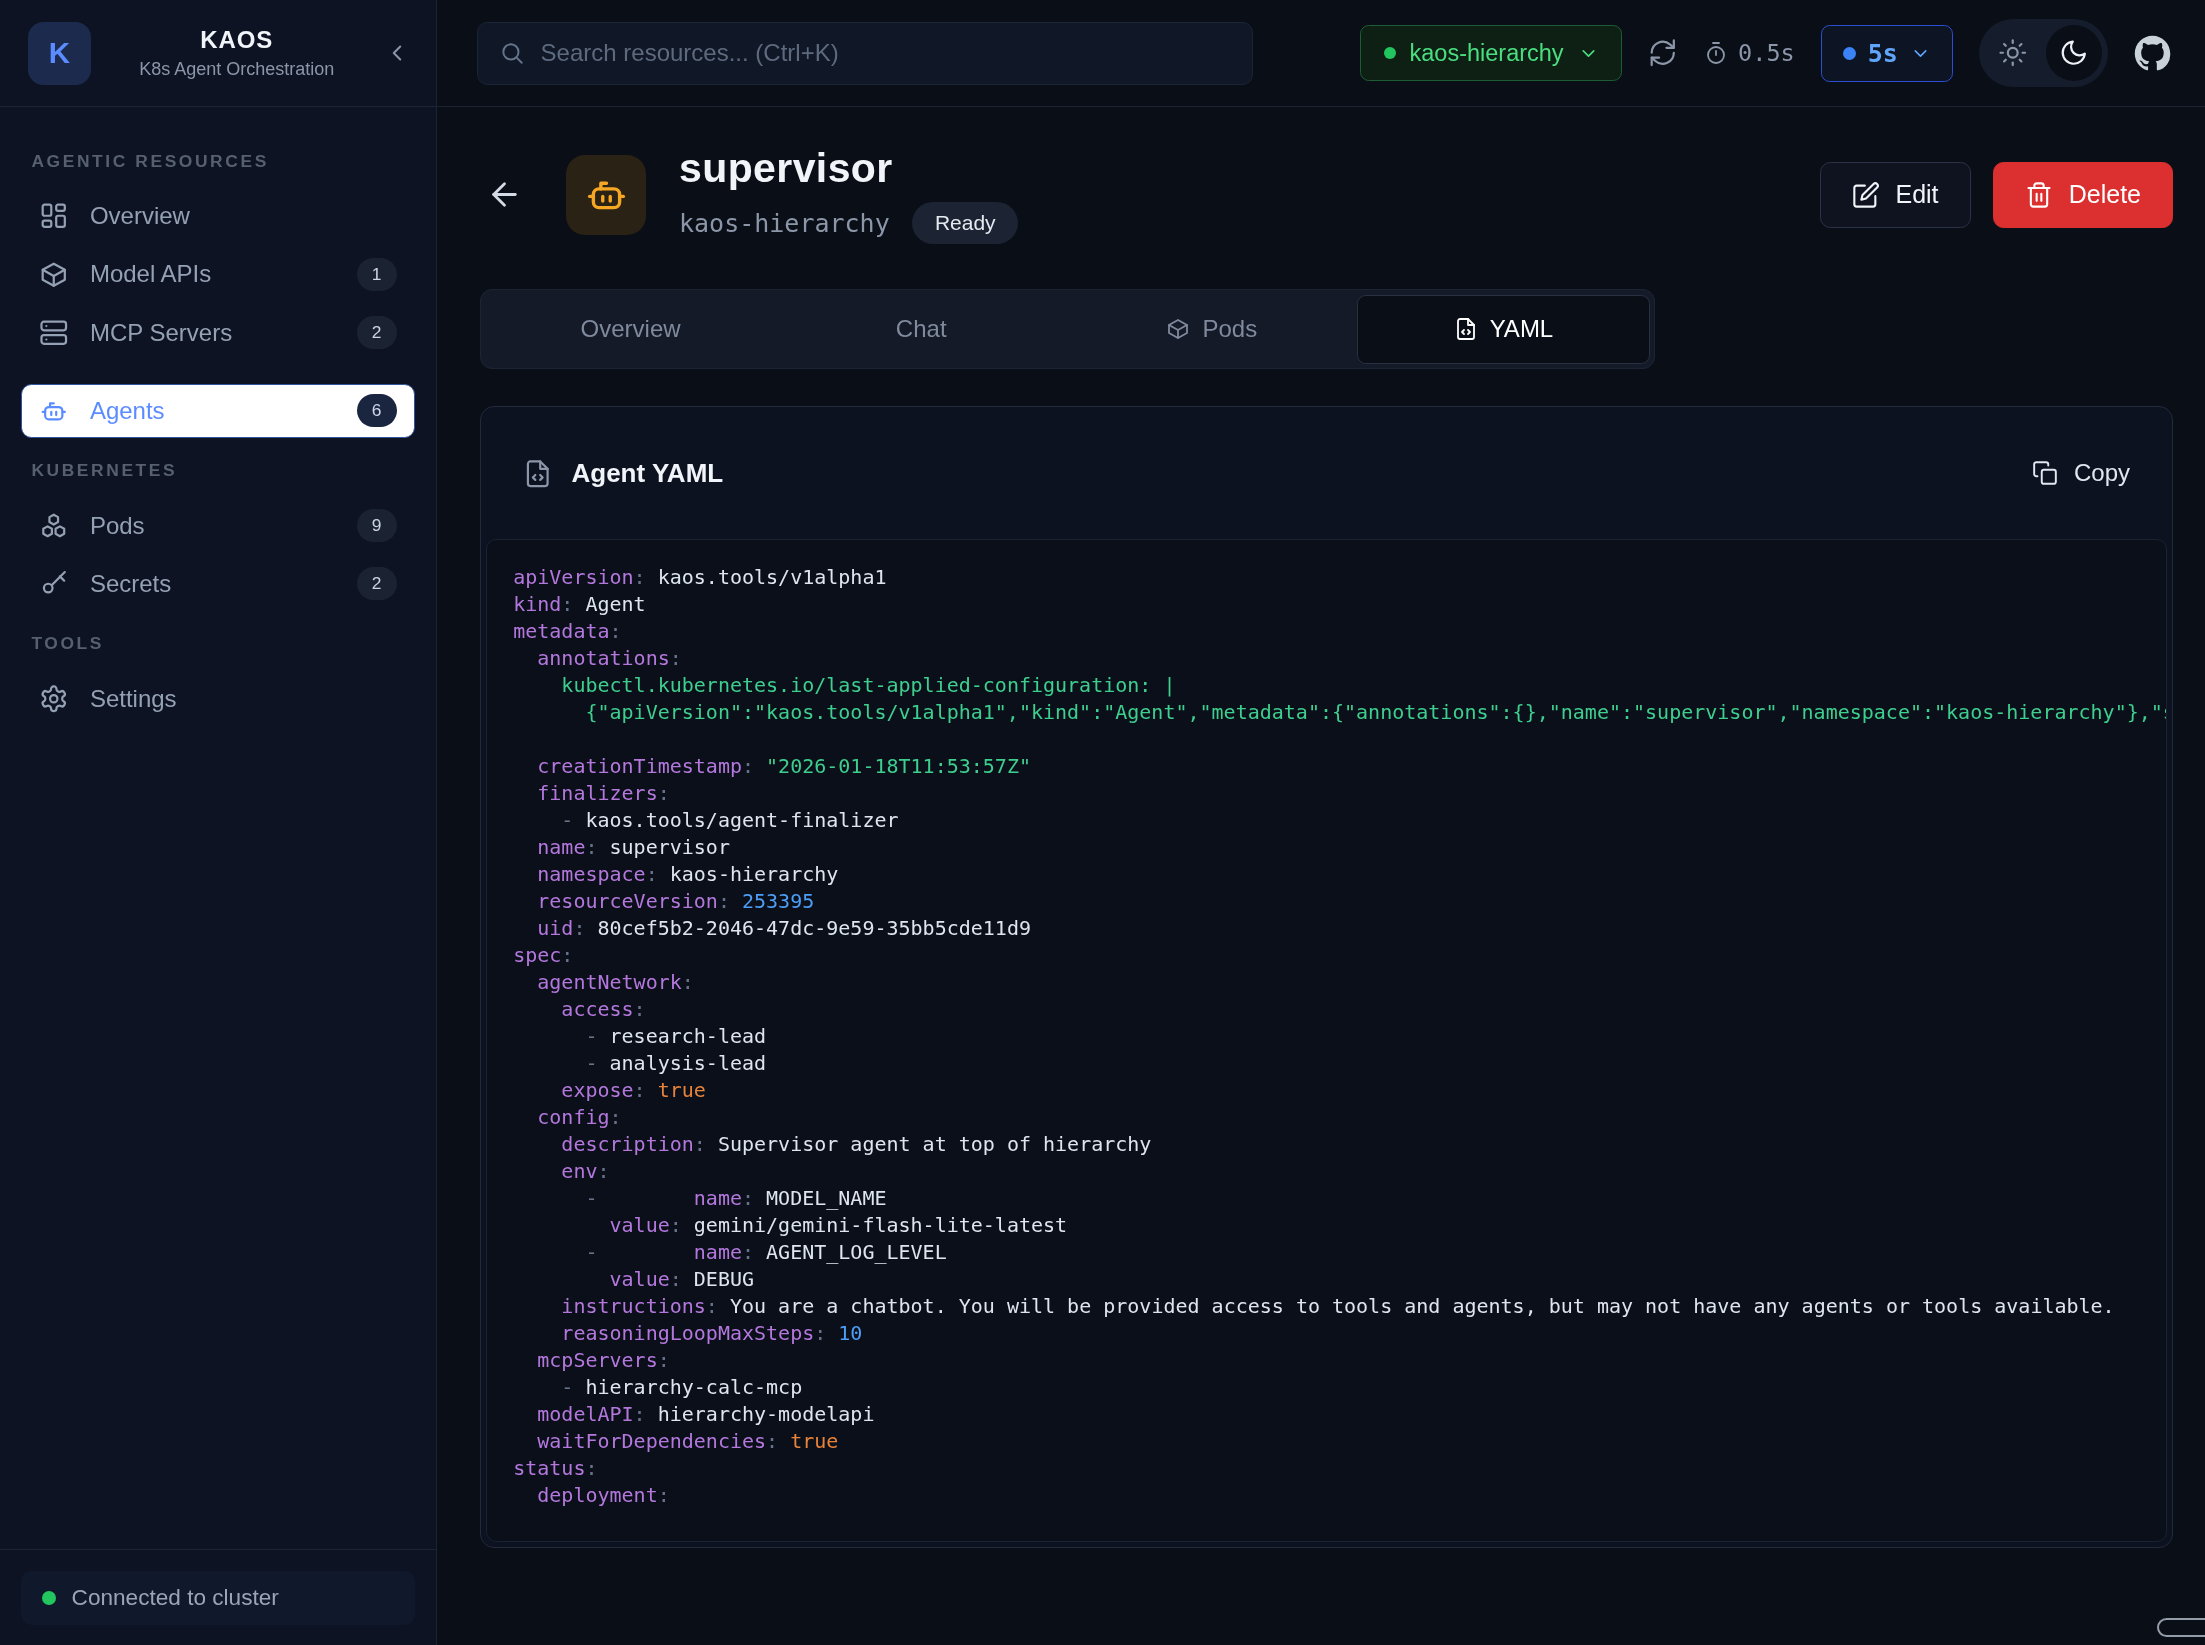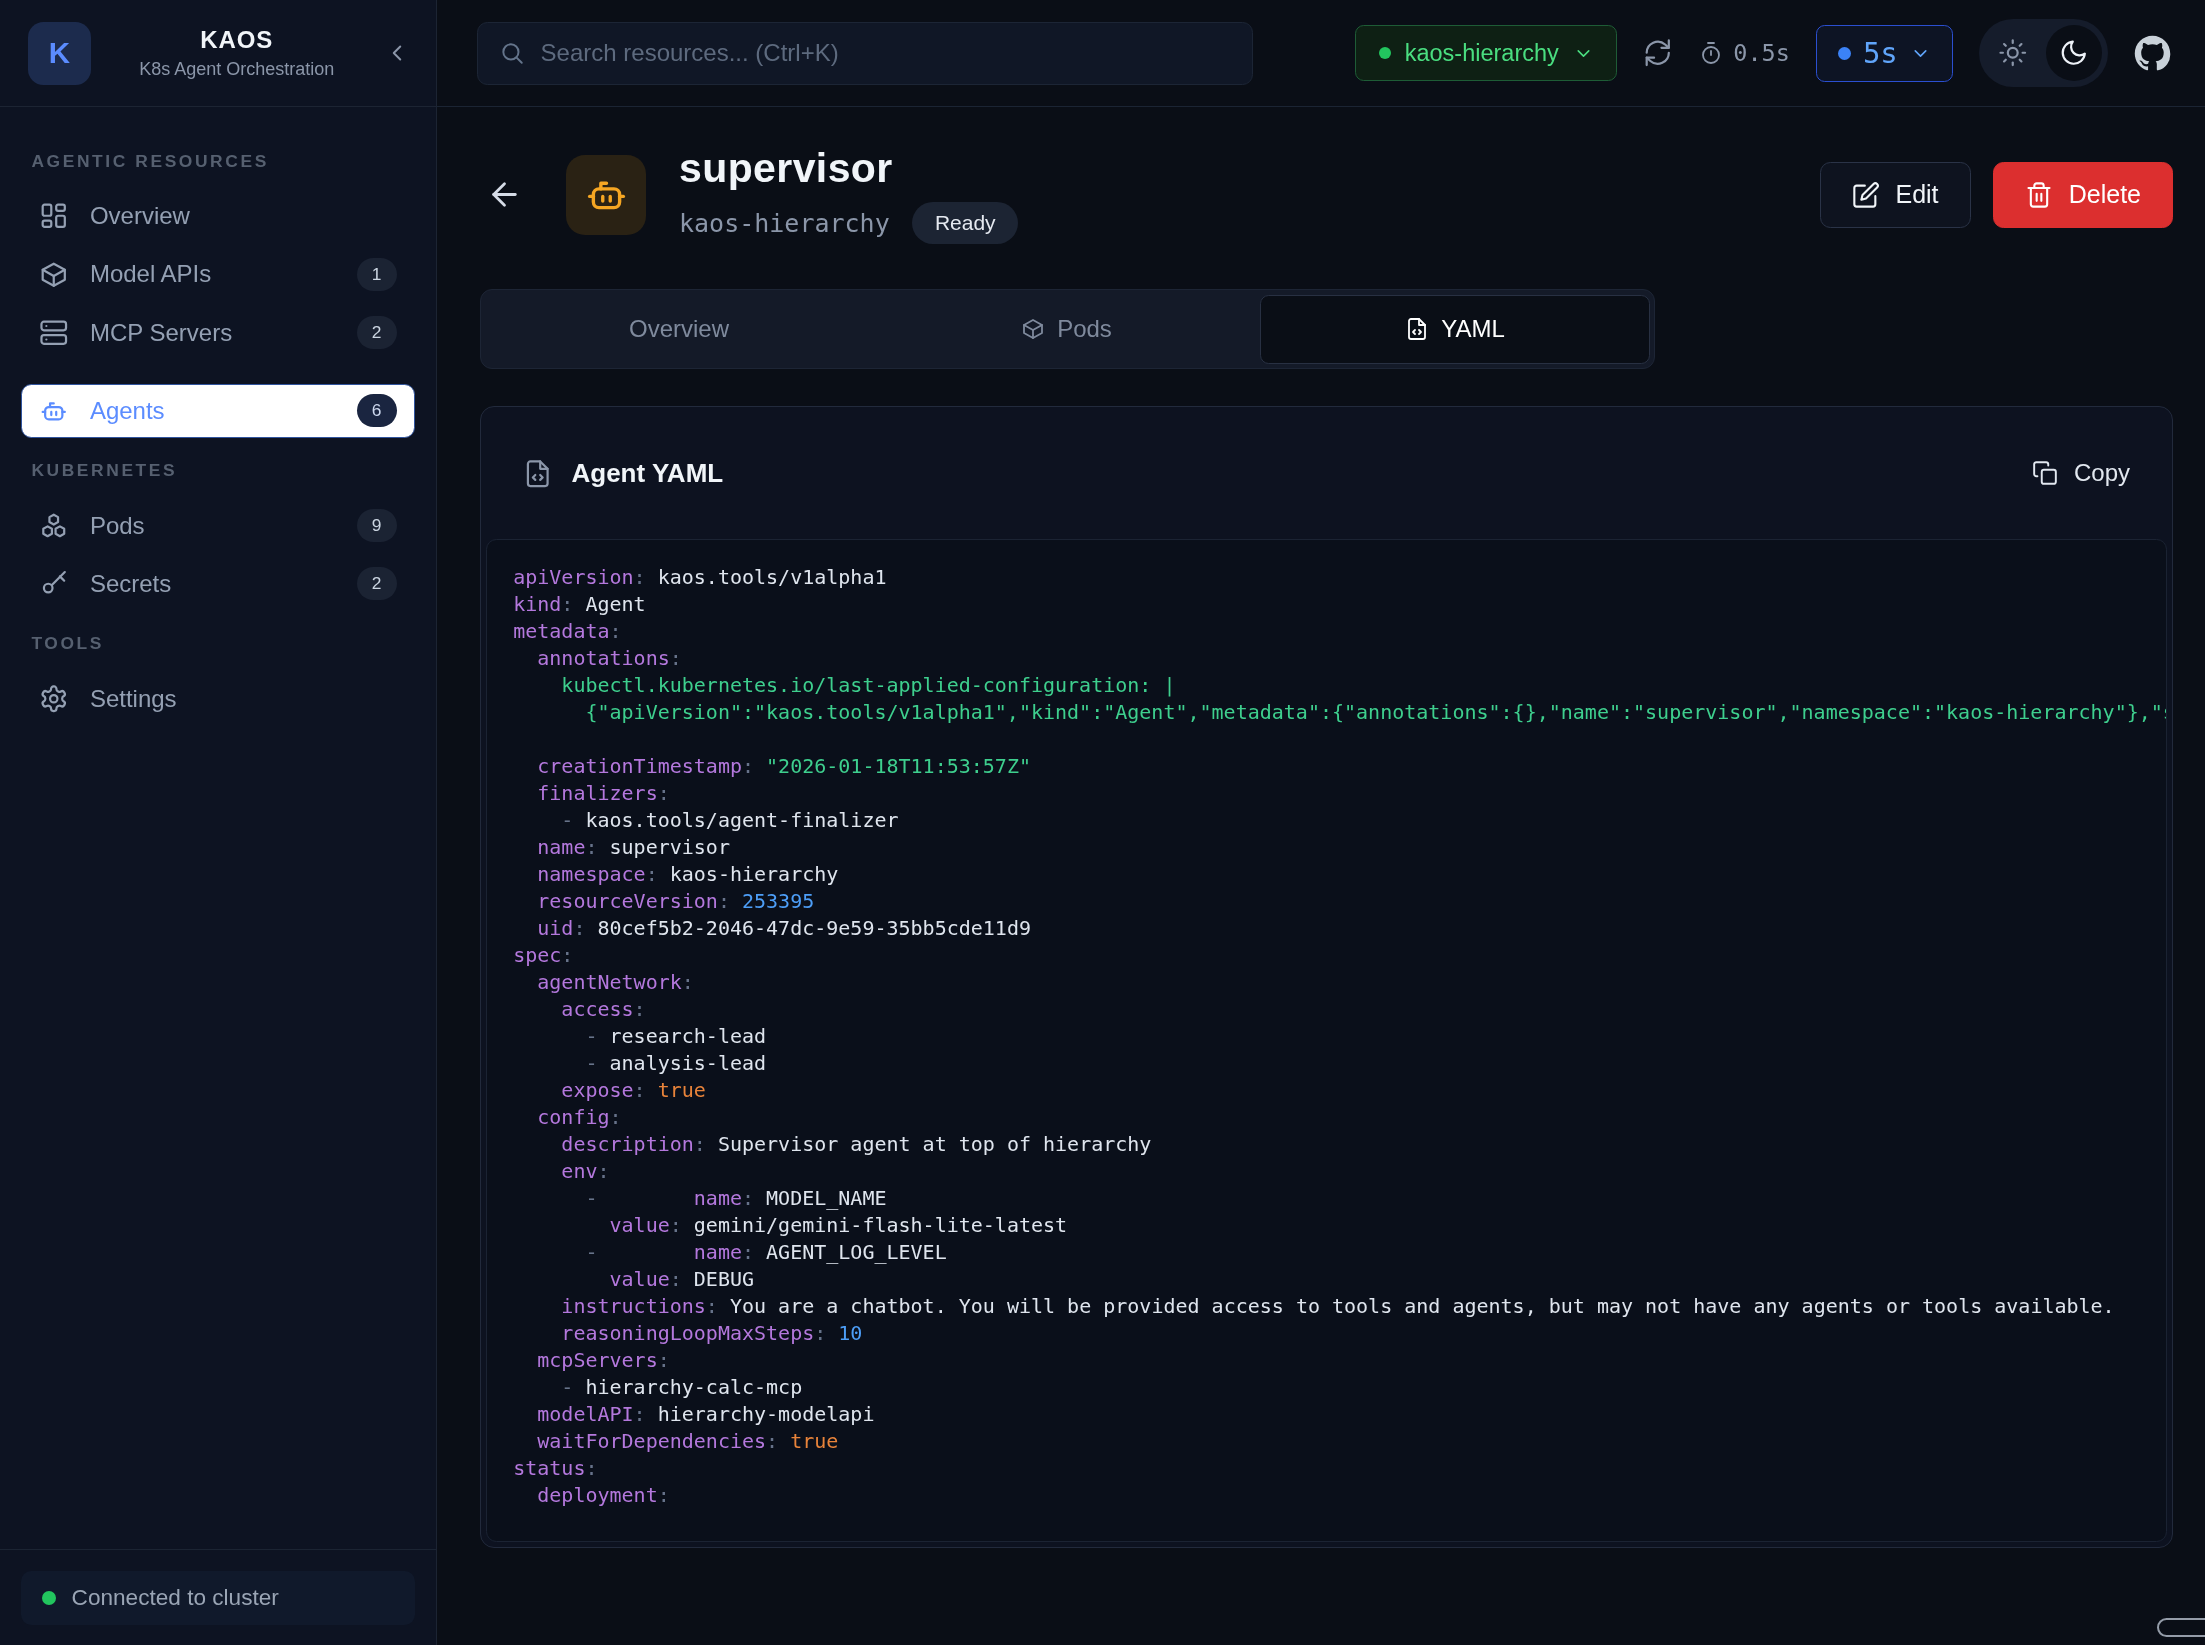--- a/index.html
+++ b/index.html
@@ -40,21 +40,21 @@
   .search input::placeholder { color:#5d6a7e; }
   .topbar-spacer { flex:1; }
   .topbar-right { display:flex; align-items:center; gap:26px; }
   .ns-pill { height:56px; border-radius:8.7px; background:#0e2014; border:0.9px solid #1e5c36; display:flex; align-items:center; gap:14px; padding:0 22.6px; color:#4ade80; font-size:23.5px; cursor:pointer; }
   .dot-green-sm { width:12px; height:12px; background:#22c55e; }
   .ns-pill svg { width:21px; height:21px; }
   .icon-btn { background:none; border:none; color:#8b96a9; display:flex; align-items:center; cursor:pointer; }
   .icon-btn svg { width:29.5px; height:29.5px; }
   .latency { display:flex; align-items:center; gap:10.4px; color:#8b96a9; font-size:23.5px; font-family:"DejaVu Sans Mono", monospace; }
   .latency svg { width:24px; height:24px; }
-  .interval-pill { height:57px; border-radius:8.7px; border:0.9px solid #2b4fd0; background:#0d1424; display:flex; align-items:center; gap:12px; padding:0 21px; color:#60a5fa; font-size:29px; font-family:"DejaVu Sans Mono", monospace; cursor:pointer; }
+  .interval-pill { height:57px; border-radius:8.7px; border:0.9px solid #2b4fd0; background:#0d1424; display:flex; align-items:center; gap:12px; padding:0 21px; color:#60a5fa; font-size:25px; font-family:"DejaVu Sans Mono", monospace; cursor:pointer;font-weight:bold; }
   .dot-blue { width:13px; height:13px; background:#3b82f6; }
   .interval-pill svg { width:21px; height:21px; }
   .theme-toggle { height:68px; border-radius:34px; background:#151c2b; display:flex; align-items:center; padding:6px; gap:5.2px; }
   .theme-btn { width:56px; height:56px; border-radius:50%; display:flex; align-items:center; justify-content:center; background:transparent; border:none; color:#8b96a9; cursor:pointer; }
   .theme-btn svg { width:29.5px; height:29.5px; }
   .theme-btn.active { background:#0a0e16; color:#eef2f8; }
   .gh-btn { color:#c9d1d9; }
   .gh-btn svg { width:37px; height:37px; }
 
   
@@ -349,20 +349,23 @@
             <span>Delete</span>
           </button>
         </div>
       </div>
 
       <div class="tabbar" id="tabbar">
           <div class="tab">
             <span>Overview</span>
           </div>
           <div class="tab">
+            <span>Chat</span>
+          </div>
+          <div class="tab">
             <span style="display: inline-flex; width: 24px; height: 24px;">
               <svg viewBox="0 0 24 24" fill="none" stroke="currentColor" stroke-width="1.8" stroke-linecap="round" stroke-linejoin="round">
                 <path d="M21 8l-9-5-9 5v8l9 5 9-5V8z"></path>
                 <path d="M3 8l9 5 9-5"></path>
                 <path d="M12 13v8"></path>
               </svg>
             </span>
             <span>Pods</span>
           </div>
           <div class="tab active">

